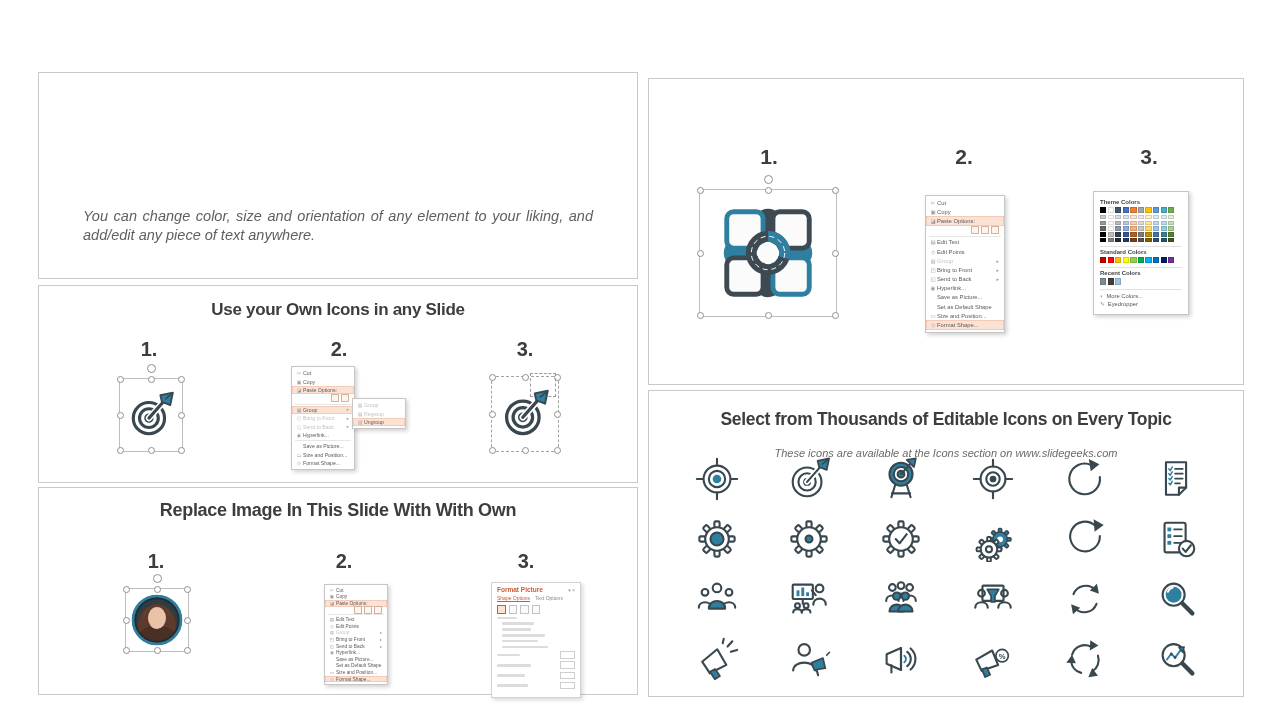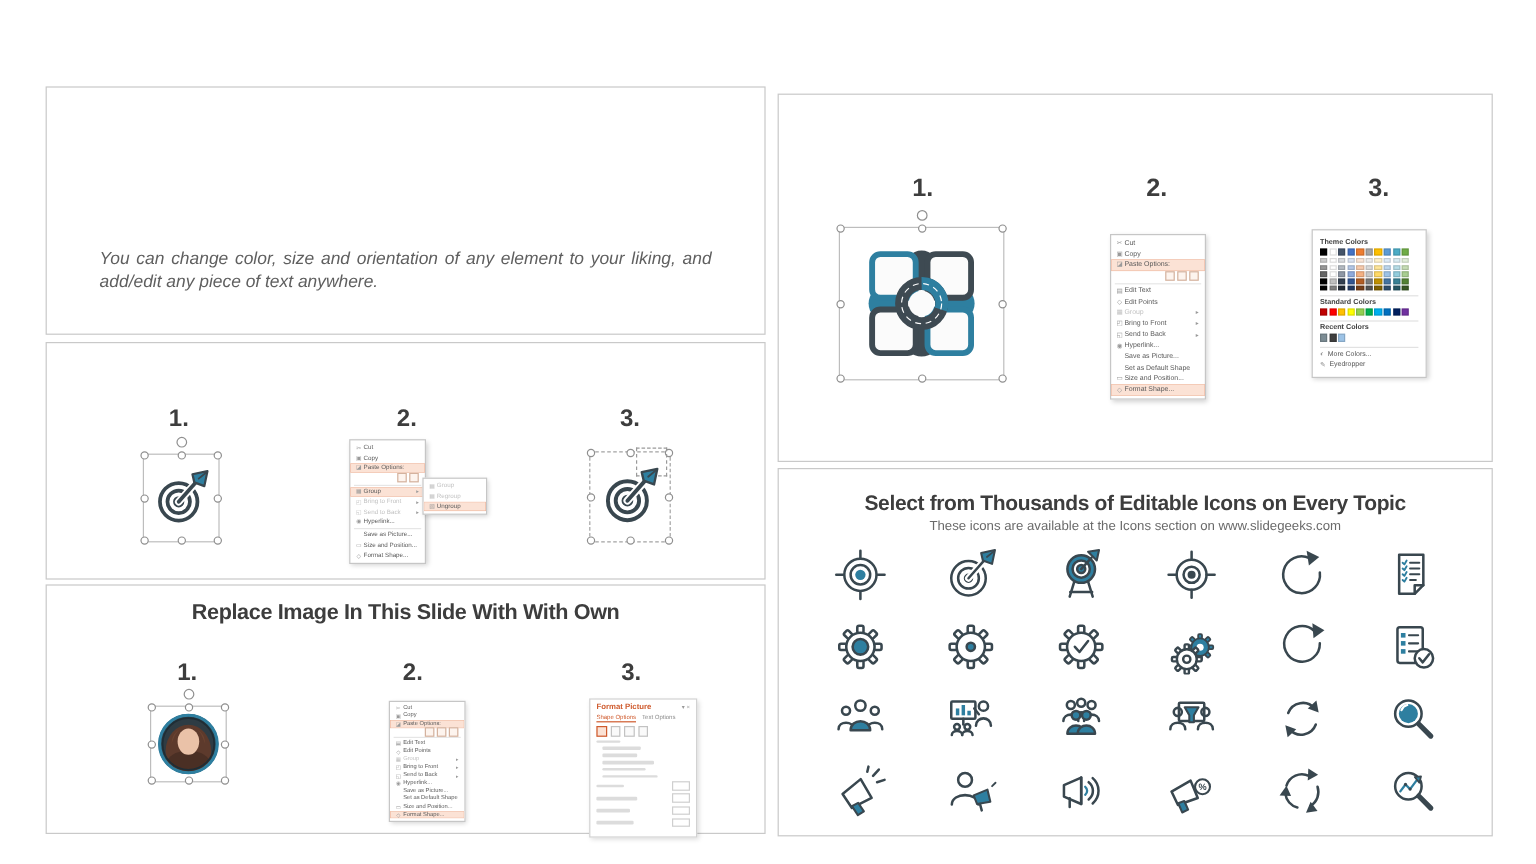--- a/index.html
+++ b/index.html
@@ -13,22 +13,22 @@
   .p1{left:38px;top:72px;width:598px;height:205px;}
   .p2{left:38px;top:285px;width:598px;height:196px;}
   .p3{left:38px;top:487px;width:598px;height:206px;}
   .p4{left:648px;top:78px;width:594px;height:305px;}
   .p5{left:648px;top:390px;width:594px;height:305px;}
   .p1 h2{top:20px;}.p2 h2{top:14px;}.p3 h2{top:12px;font-size:18px;}
   .p4 h2{top:16px;font-size:17.5px;}.p5 h2{top:18px;font-size:17.5px;}
   .p1 .body{position:absolute;left:44px;right:44px;margin:0;font-style:italic;
     font-size:14.5px;line-height:1.32;color:#5f5f5f;text-align:justify;}
   .p1 .b1{top:76px;}.p1 .b2{top:134px;}
-  .subnote{position:absolute;left:10px;right:10px;text-align:center;
-    color:#6a6a6a;}
+  .subnote{position:absolute;left:10px;right:10px;text-align:center;font-style:italic;
+    color:#6a6a6a;margin-top:14px;}
   .p3 .subnote{top:36px;font-size:11.5px;}
   .p5 .subnote{top:42px;font-size:11px;}
   .num{position:absolute;transform:translateX(-50%);font-weight:700;font-size:20px;color:#3d3d3d;}
   .p2 .num{top:52px;}.p3 .num{top:62px;}.p4 .num{top:66px;font-size:21px;}
   
   .selbox{position:absolute;border:1px solid #bdbdbd;}
   .selbox.dash{border:1px dashed #a3a3a3;}
   .selbox i.h{position:absolute;width:5px;height:5px;background:#fff;border:1px solid #8f8f8f;border-radius:50%;}
   .h.tl{top:-3px;left:-3px}.h.tc{top:-3px;left:50%;margin-left:-3px}.h.tr{top:-3px;right:-3px}
   .h.ml{top:50%;left:-3px;margin-top:-3px}.h.mr{top:50%;right:-3px;margin-top:-3px}
@@ -121,20 +121,21 @@
 </svg>
 
 <div class="stage">
 
 
   <section class="panel p1">
     <p class="body b2">You can change color, size and orientation of any element to your liking, and add/edit any piece of text anywhere.</p>
   </section>
 
   <section class="panel p2">
+    <h2>Use your Own Icons in any Slide</h2>
     <span class="num" style="left:110px">1.</span>
     <span class="num" style="left:300px">2.</span>
     <span class="num" style="left:486px">3.</span>
 
     <div class="selbox" style="left:80px;top:92px;width:62px;height:72px">
       <span class="rot"></span>
       <i class="h tl"></i>
         <i class="h tc"></i>
         <i class="h tr"></i>
         <i class="h ml"></i>

